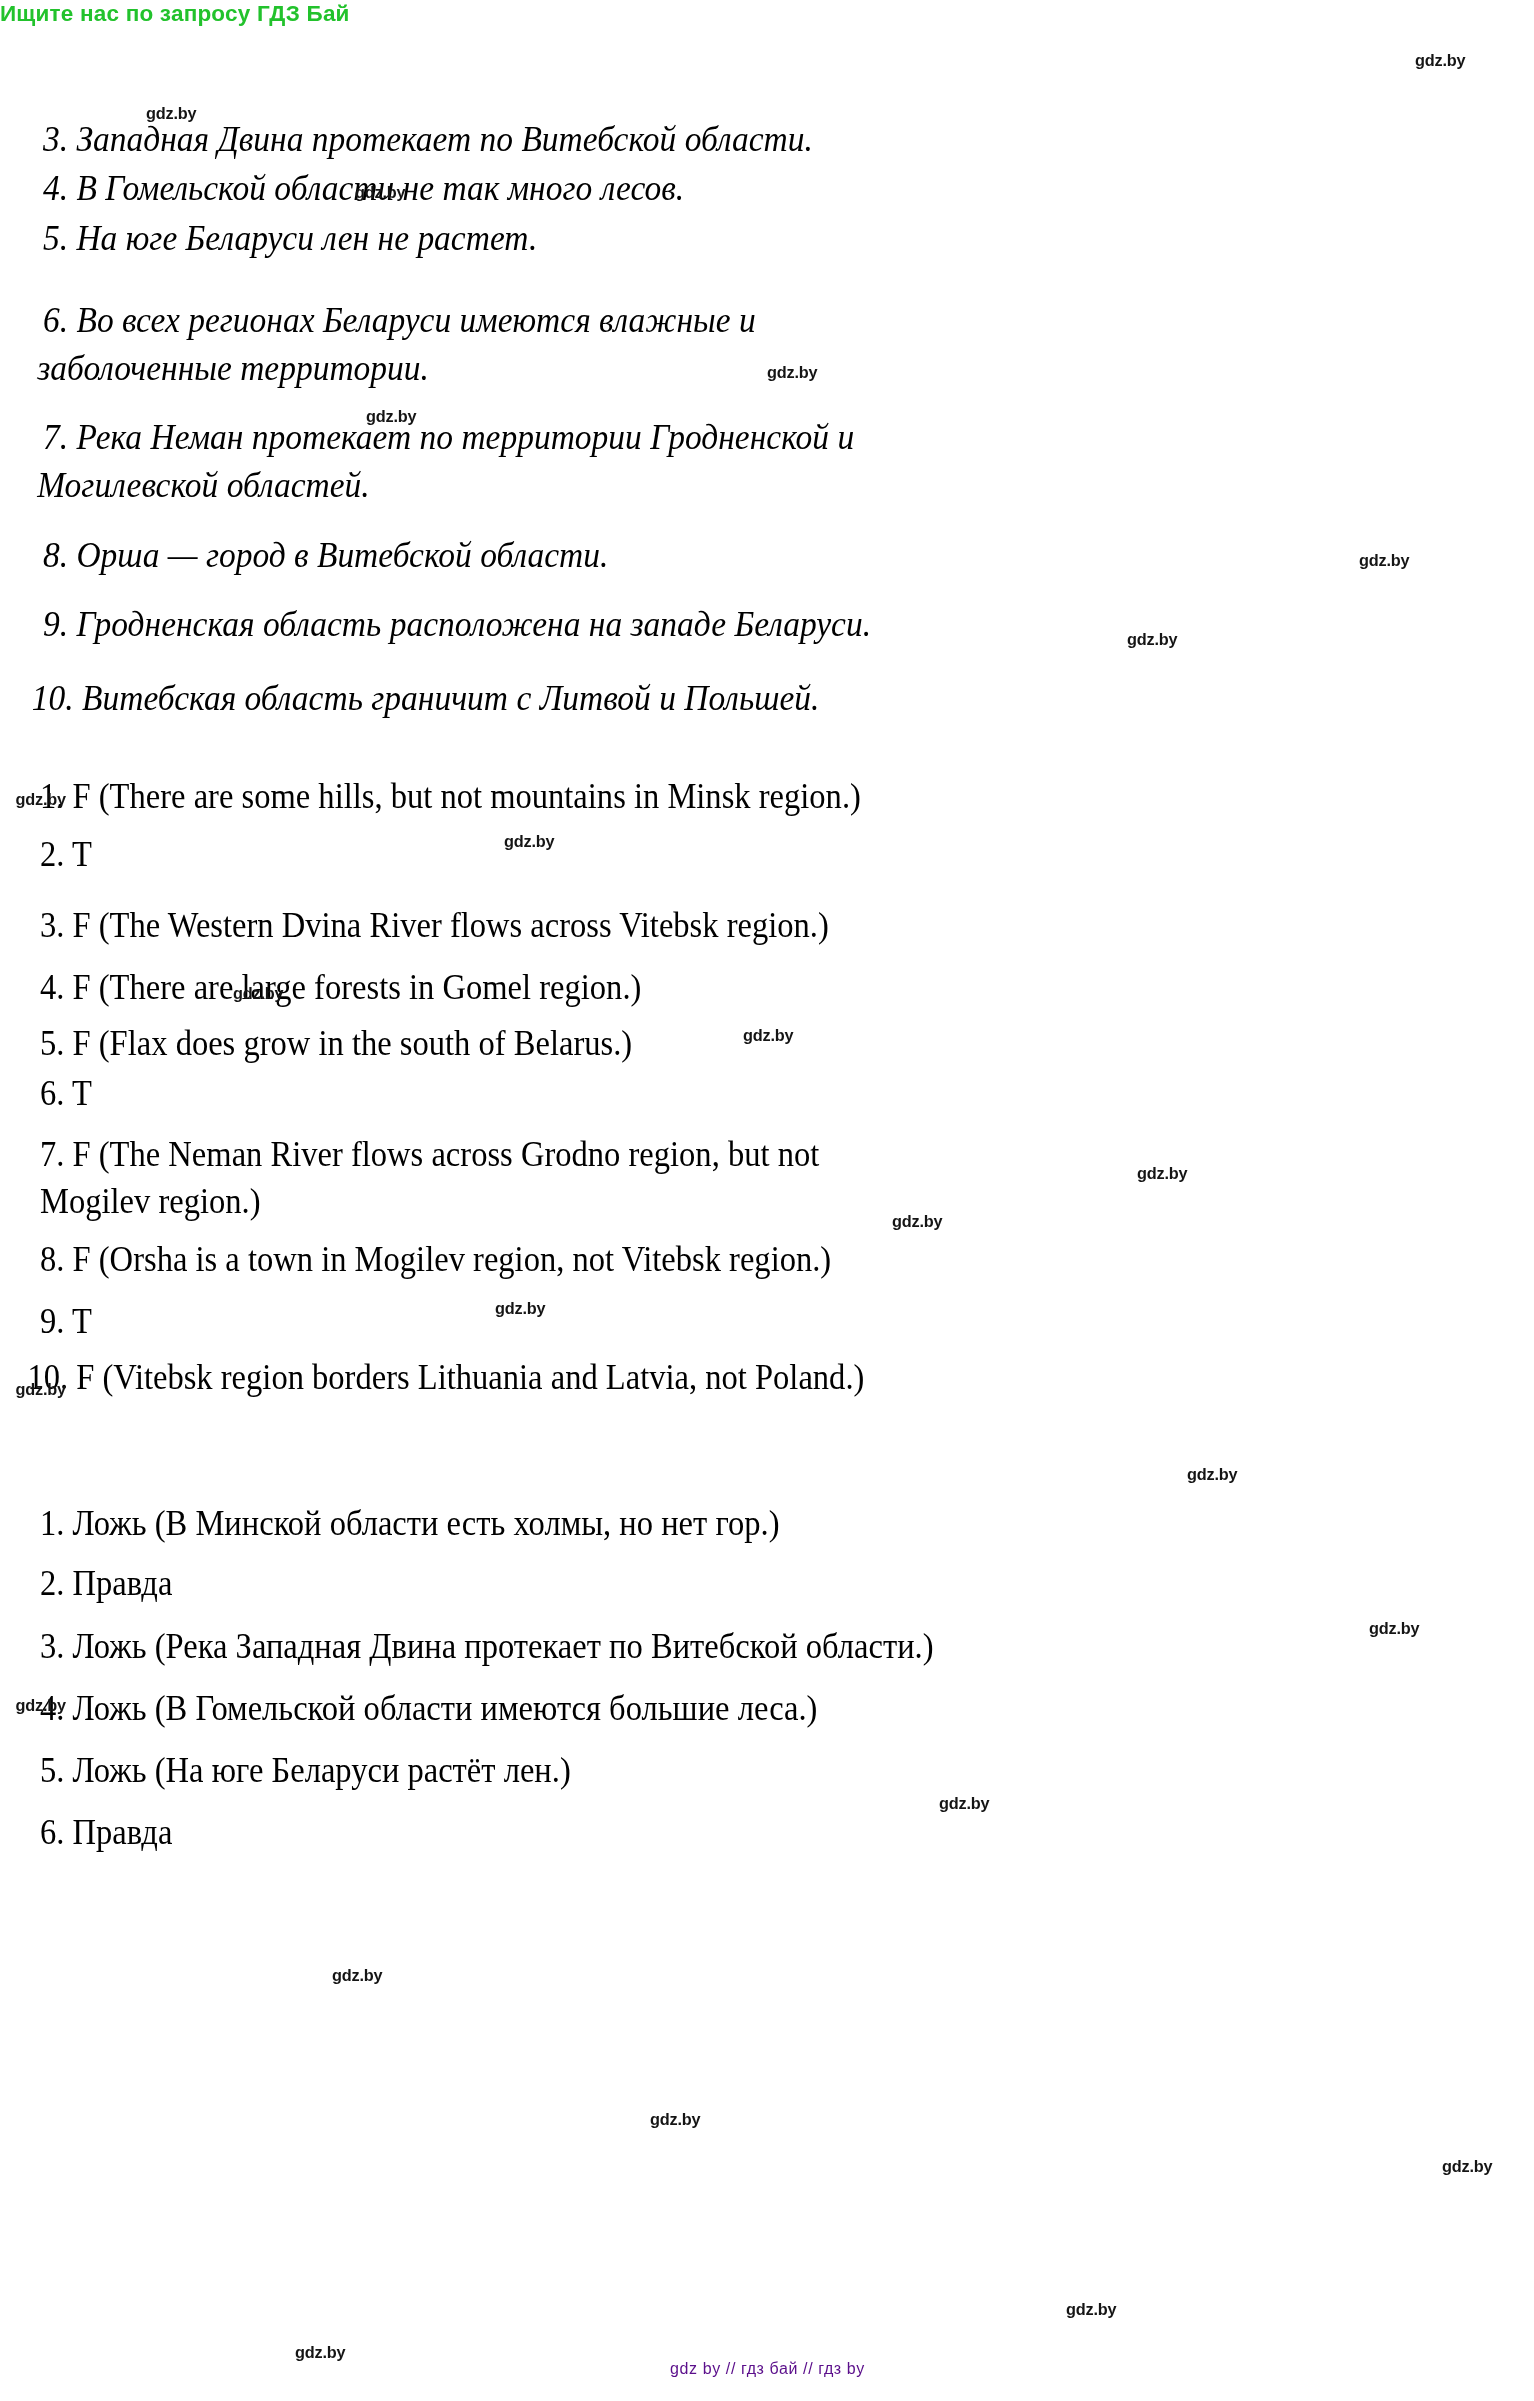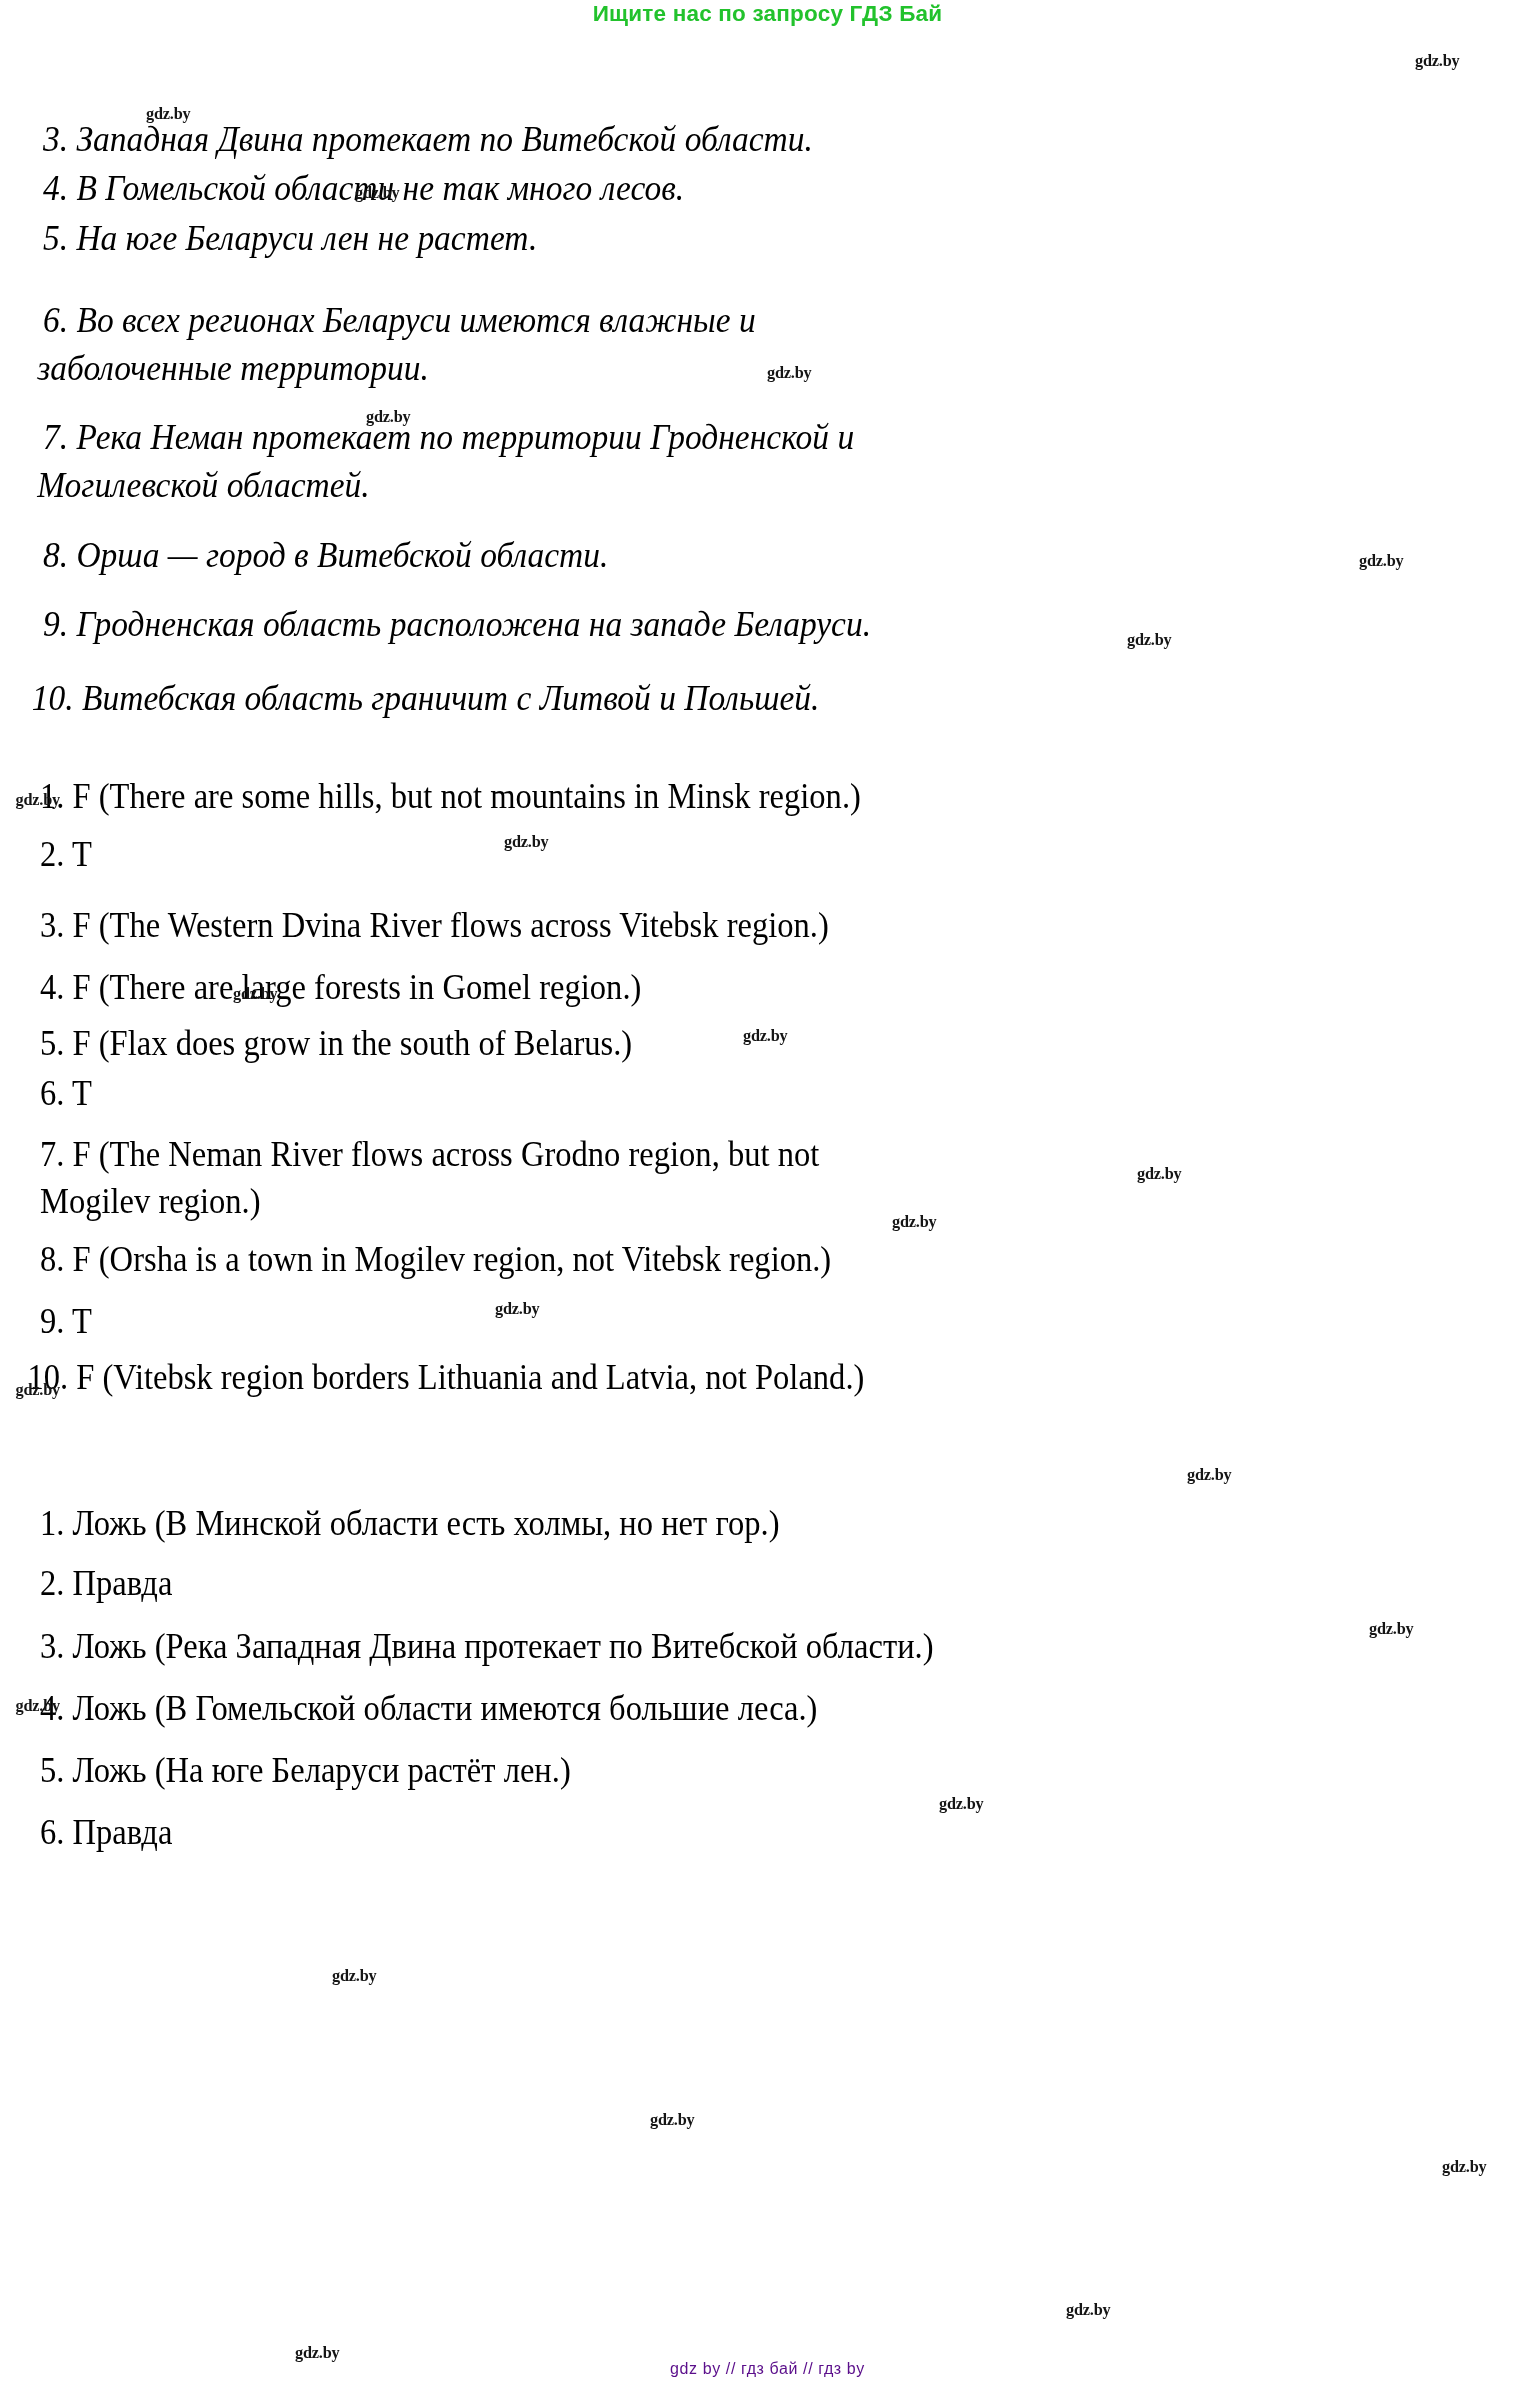--- a/index.html
+++ b/index.html
@@ -15,21 +15,20 @@
     font-family: "Liberation Serif", "DejaVu Serif", serif;
     color: #000000;
   }
 
   
   #promo-header {
     position: absolute;
     top: 0;
     left: 0;
     width: 1535px;
-    text-align: center;
     font-family: "Liberation Sans", "DejaVu Sans", sans-serif;
     font-weight: bold;
     font-size: 22.5px;
     letter-spacing: 0.2px;
     line-height: 28px;
     color: #22c22c;
     white-space: nowrap;
   }
 
   
@@ -43,21 +42,21 @@
     font-size: 16px;
     font-weight: normal;
     letter-spacing: 0.6px;
     color: #5b0f8b;
     white-space: nowrap;
   }
 
   
   .wm {
     position: absolute;
-    font-family: Liberation Serif, serif;
+    font-family: Liberation Sans, sans-serif;
     font-size: 16.3px;
     font-weight: bold;
     color: #151515;
     white-space: nowrap;
     letter-spacing: -0.2px;
   }
 
   
   .para {
     position: absolute;

